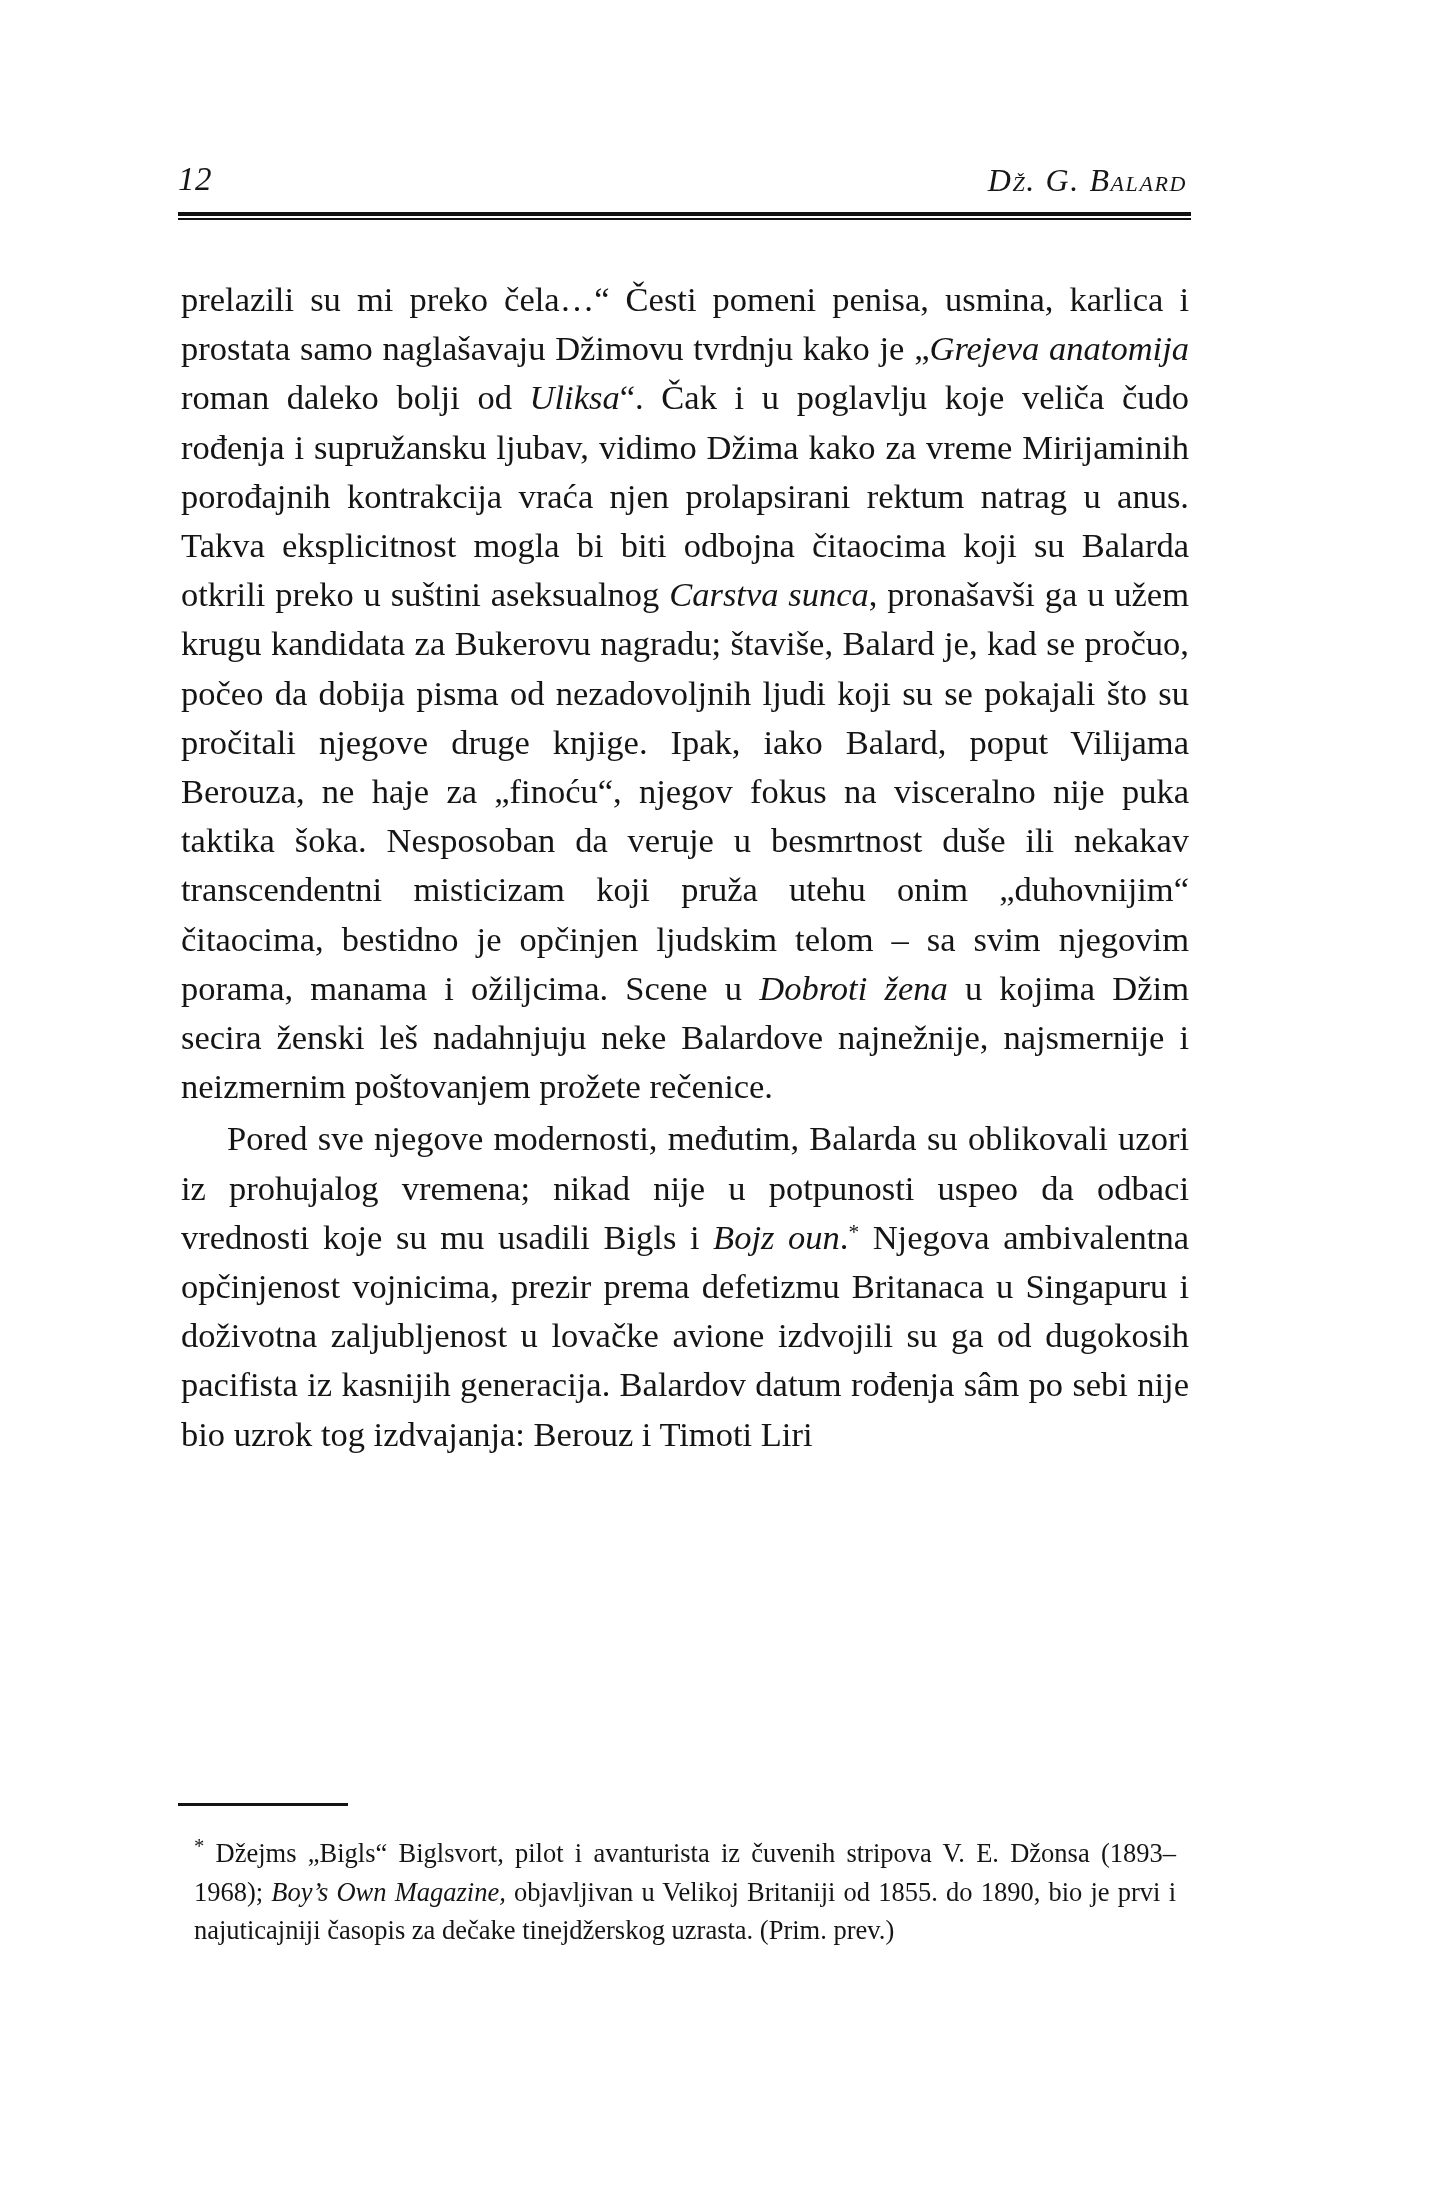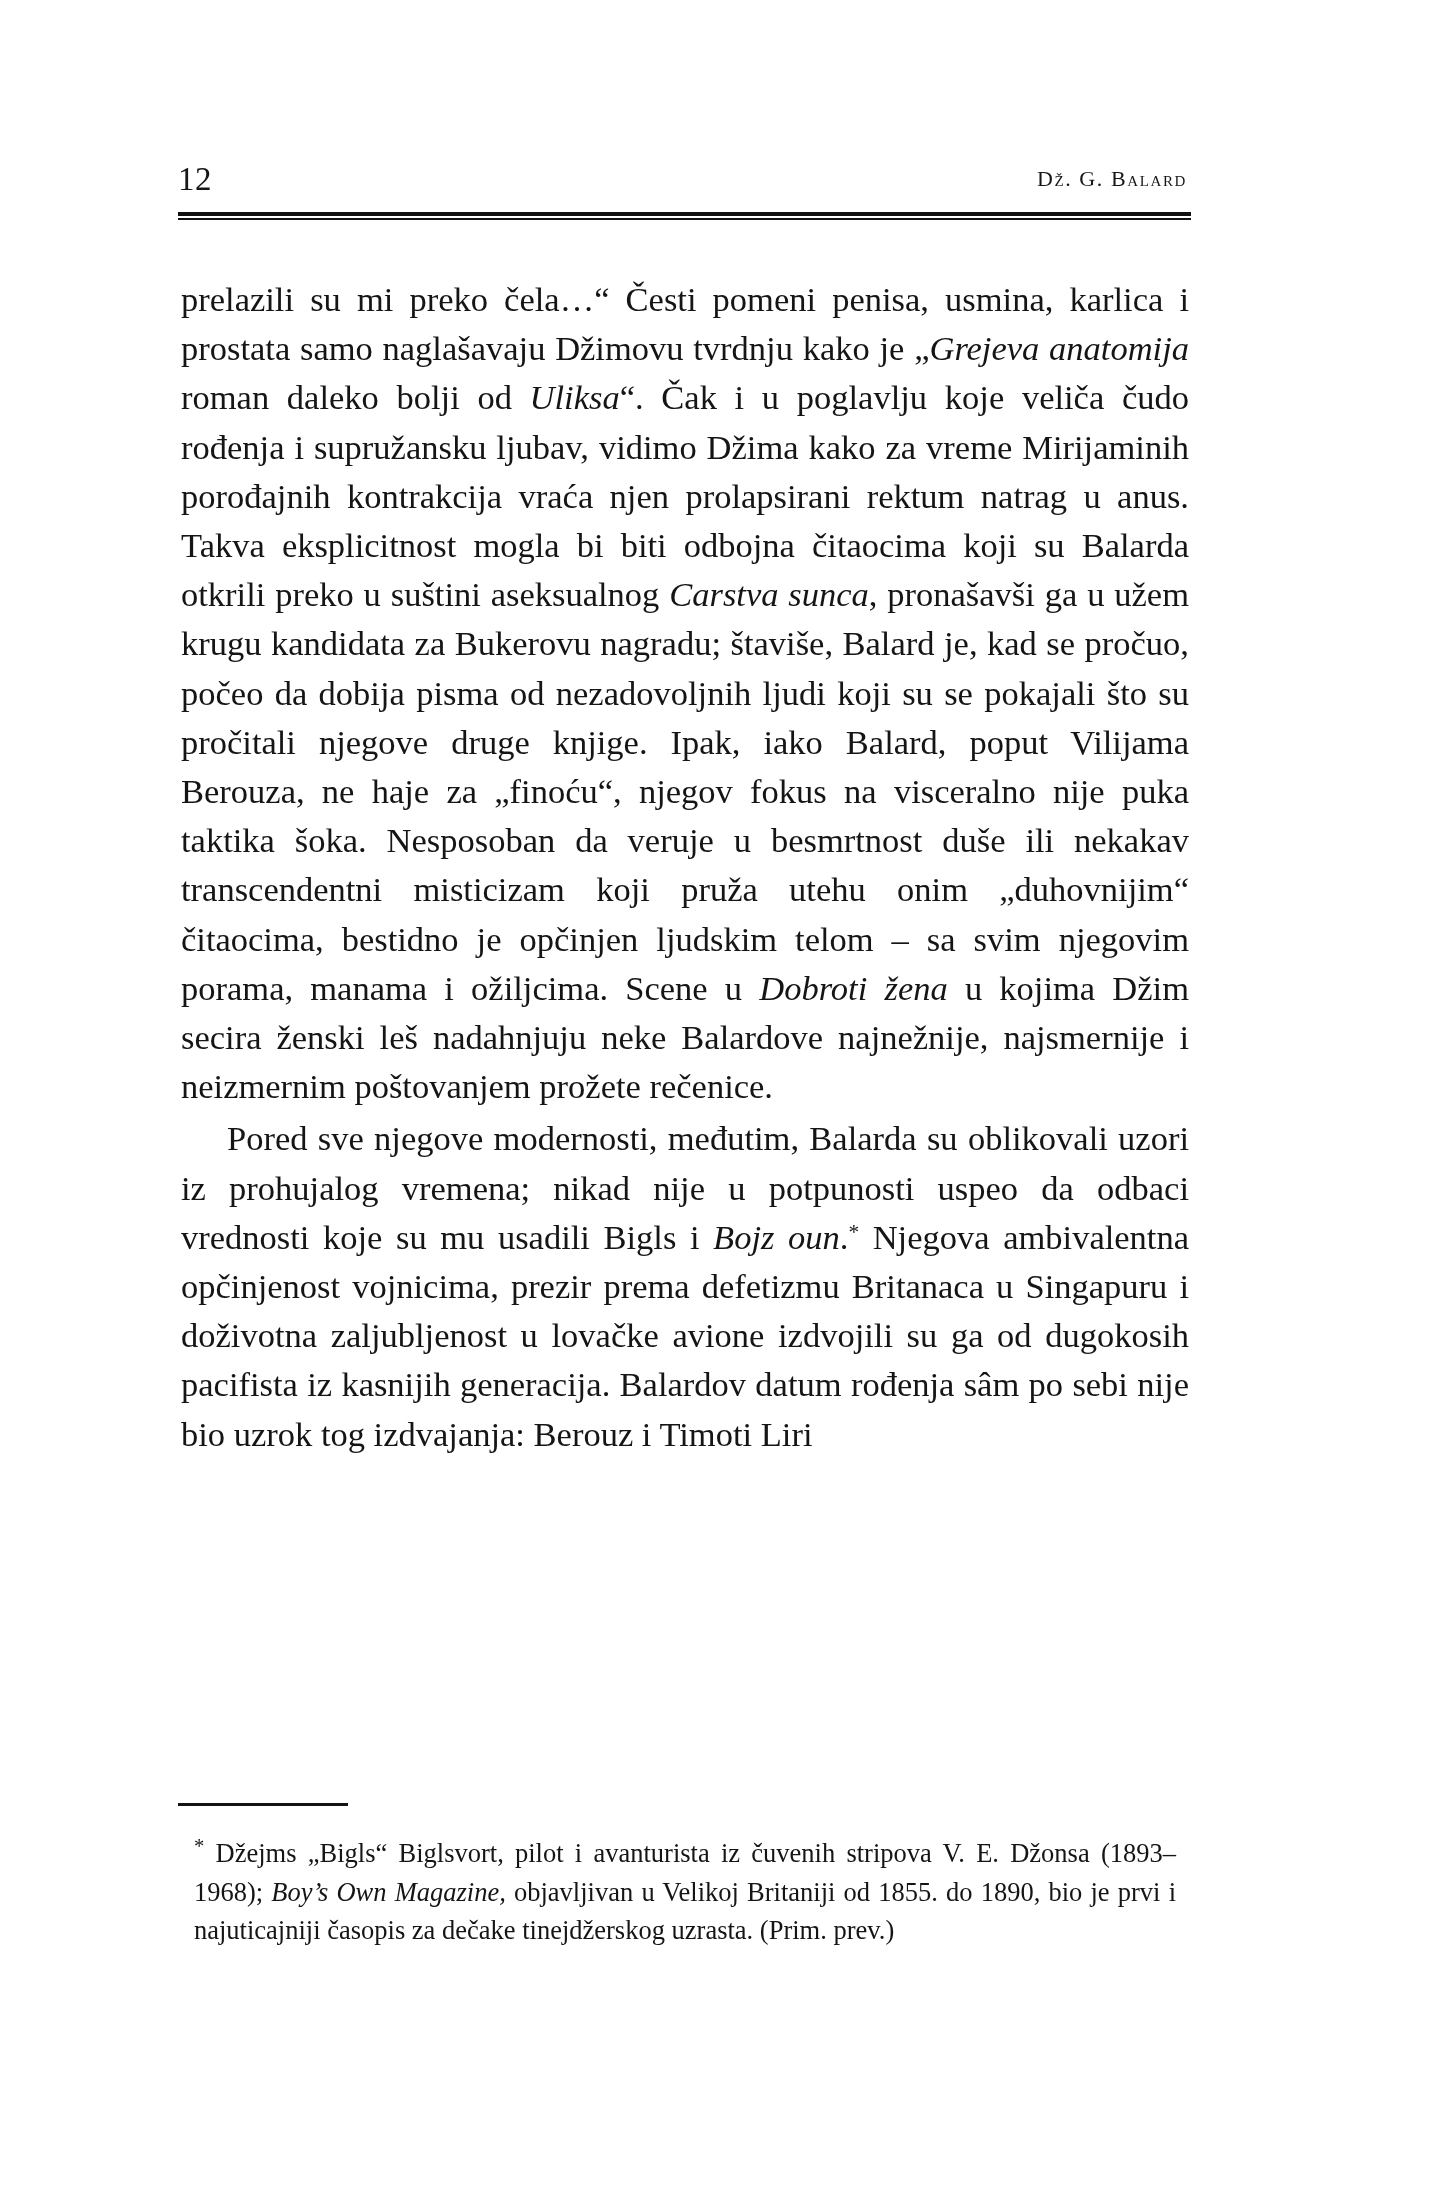--- a/index.html
+++ b/index.html
@@ -20,37 +20,38 @@
     height: 2189px;
     background: #ffffff;
     box-sizing: border-box;
     overflow: hidden;
   }
 
   
   .running-head {
     position: absolute;
     left: 178px;
-    top: 156px;
+    top: 150px;
     width: 1013px;
     height: 46px;
     display: flex;
-    align-items: center;
+    align-items: flex-end;
     justify-content: space-between;
+    font-style: italic;
   }
 
   .folio {
     font-size: 33px;
     line-height: 1;
     letter-spacing: 0.5px;
     color: #161616;
   }
 
   .head-title {
-    font-size: 22px;
+    font-size: 32px;
     line-height: 1;
     font-variant: small-caps;
     letter-spacing: 1.6px;
     color: #161616;
     padding-right: 4px;
   }
 
   
   .head-rule {
     position: absolute;

